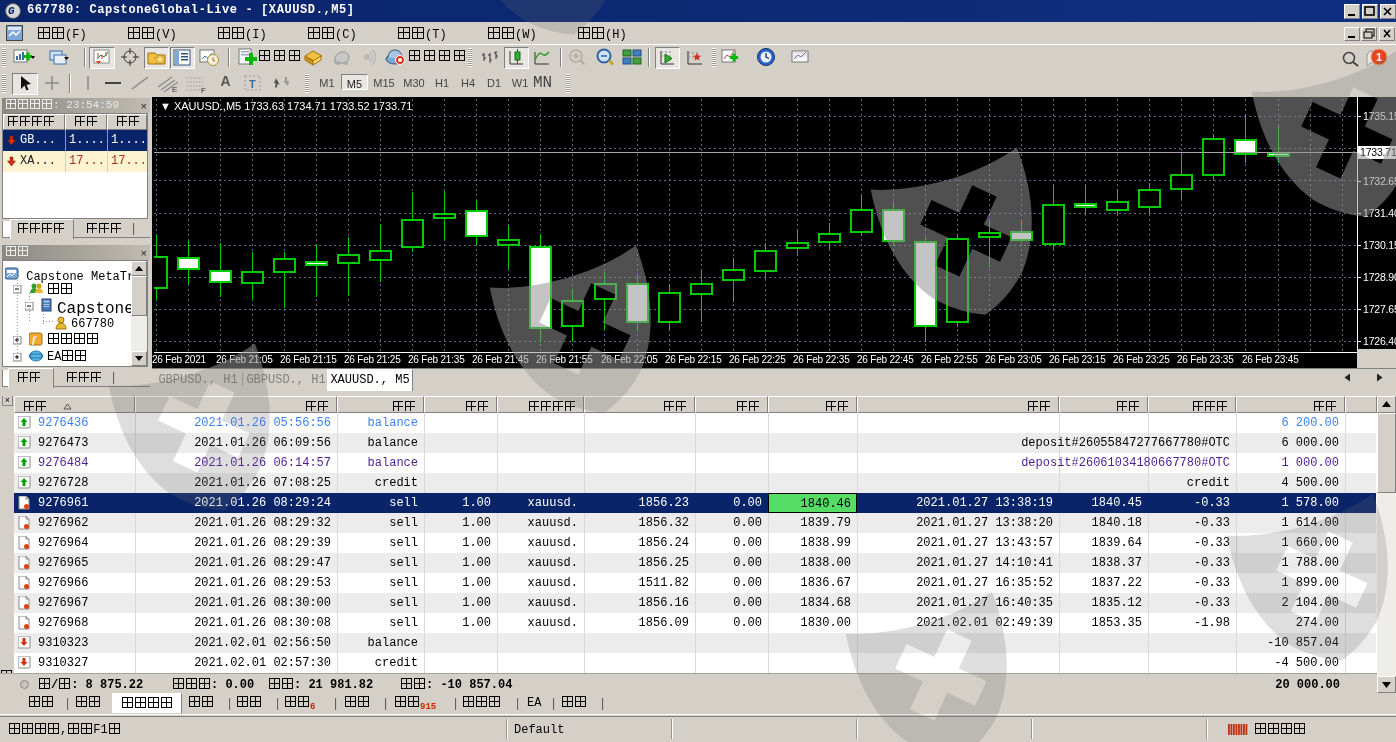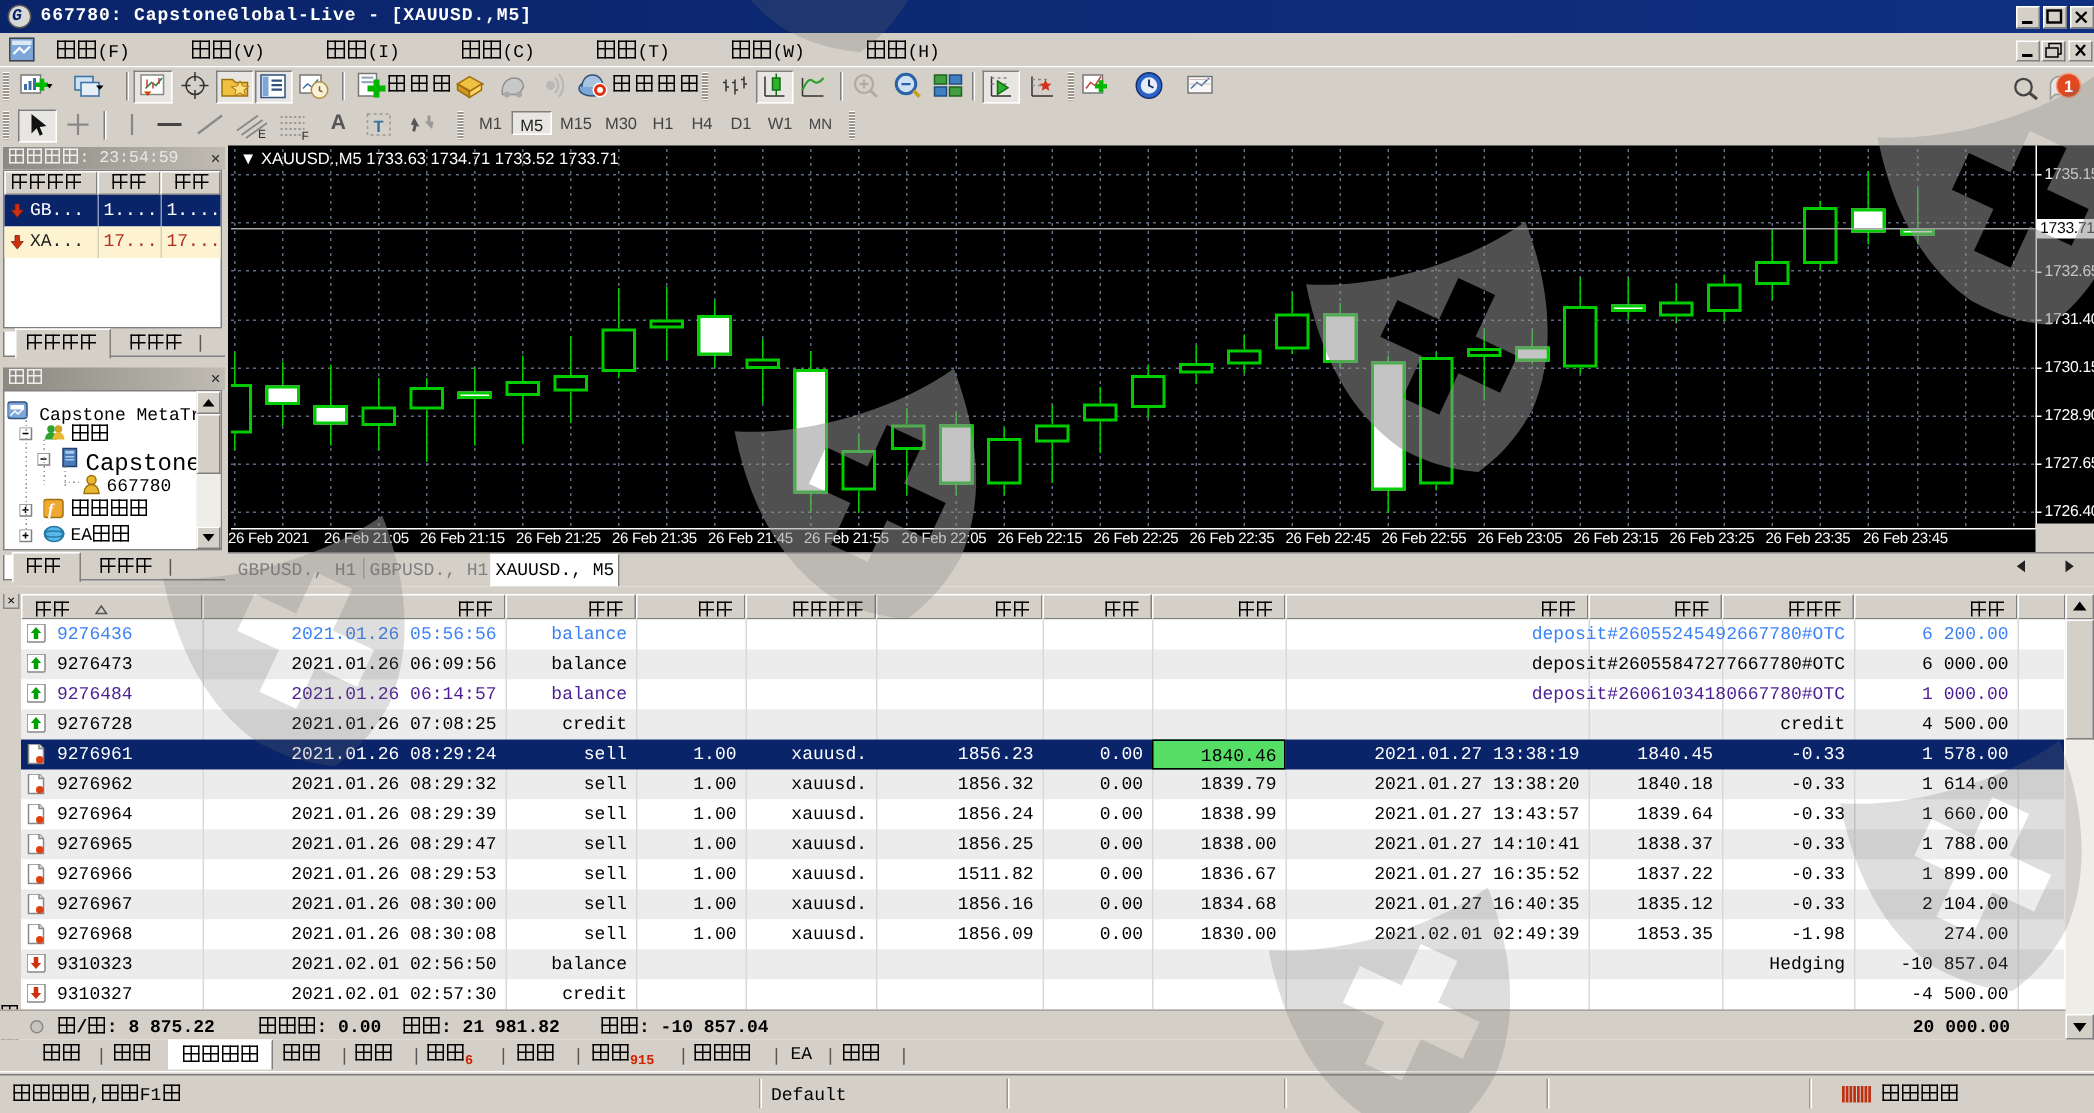--- a/index.html
+++ b/index.html
@@ -273,21 +273,21 @@
       </svg>
  <div class="abs" style="left:305px;top:3px;width:4px;height:19px;background:repeating-linear-gradient(to bottom,#fff 0 1px,#9a968e 1px 2px)"></div>
  <div class="abs" style="left:314px;top:4px;width:26px;height:18px;text-align:center;font-family:'Liberation Sans';font-size:11px;color:#444;line-height:17px">M1</div>
  <div class="abs chk" style="left:341px;top:3px;width:27px;height:16px;text-align:center;font-family:'Liberation Sans';font-size:11px;color:#222;line-height:18px">M5</div>
  <div class="abs" style="left:369px;top:4px;width:30px;height:18px;text-align:center;font-family:'Liberation Sans';font-size:11px;color:#444;line-height:17px">M15</div>
  <div class="abs" style="left:399px;top:4px;width:30px;height:18px;text-align:center;font-family:'Liberation Sans';font-size:11px;color:#444;line-height:17px">M30</div>
  <div class="abs" style="left:429px;top:4px;width:26px;height:18px;text-align:center;font-family:'Liberation Sans';font-size:11px;color:#444;line-height:17px">H1</div>
  <div class="abs" style="left:455px;top:4px;width:26px;height:18px;text-align:center;font-family:'Liberation Sans';font-size:11px;color:#444;line-height:17px">H4</div>
  <div class="abs" style="left:481px;top:4px;width:26px;height:18px;text-align:center;font-family:'Liberation Sans';font-size:11px;color:#444;line-height:17px">D1</div>
  <div class="abs" style="left:507px;top:4px;width:26px;height:18px;text-align:center;font-family:'Liberation Sans';font-size:11px;color:#444;line-height:17px">W1</div>
- <div class="abs" style="left:533px;top:4px;width:28px;height:18px;text-align:center;font-family:Liberation Sans, sans-serif;font-size:10px;color:#444;line-height:17px">MN</div>
+ <div class="abs" style="left:533px;top:4px;width:28px;height:18px;font-family:Liberation Mono, monospace;font-size:16px;color:#444;line-height:17px">MN</div>
  <div class="abs" style="left:566px;top:3px;width:4px;height:19px;background:repeating-linear-gradient(to bottom,#fff 0 1px,#9a968e 1px 2px)"></div>
 </div>
 <div id="leftpanels" class="abs" style="left:0;top:97px;width:152px;height:293px;background:#d4d0c8">
 
  <div class="abs cap" style="left:2px;top:1px;width:148px;height:15px;line-height:15px">
    <span style="margin-left:3px"><i class="cs"></i><i class="cs"></i><i class="cs"></i><i class="cs"></i></span><span style="color:#e8e8e6;font-size:11px">: 23:54:59</span>
    <span class="abs" style="right:3px;top:1px;color:#222;font-family:'Liberation Sans';font-size:11px">×</span>
  </div>
 
  <div class="abs" style="left:2px;top:16px;width:146px;height:106px;background:#fff;border:1px solid #808080;border-top-color:#808080">
@@ -642,21 +642,20 @@
       <div class="abs" style="left:1236px;top:22px;width:1px;height:260px;background:#d9d9d9"></div>
       <div class="abs" style="left:1345px;top:22px;width:1px;height:260px;background:#d9d9d9"></div>
 <div class="trow" style="top:22px;color:#3b82f6">
         <span class="abs" style="left:4px;top:3px"><svg width="13" height="13">
             <rect x="0" y="0" width="12" height="12" rx="1" fill="#fff" stroke="#888"></rect>
             <path d="M6 2 L9.5 6 H7.5 V10 H4.5 V6 H2.5 z" fill="#00a000"></path>
           </svg></span>
         <span class="cell" style="left:24px">9276436</span>
         <span class="cell r" style="left:121px;width:196px">2021.01.26 05:56:56</span>
         <span class="cell r" style="left:323px;width:81px">balance</span>
-        <span class="cell r" style="left:843px;width:373px">deposit#26055245492667780#OTC</span>
         <span class="cell r" style="left:1222px;width:103px">6 200.00</span>
       </div>
 <div class="trow" style="top:42px;color:#000">
         <span class="abs" style="left:4px;top:3px"><svg width="13" height="13">
             <rect x="0" y="0" width="12" height="12" rx="1" fill="#fff" stroke="#888"></rect>
             <path d="M6 2 L9.5 6 H7.5 V10 H4.5 V6 H2.5 z" fill="#00a000"></path>
           </svg></span>
         <span class="cell" style="left:24px">9276473</span>
         <span class="cell r" style="left:121px;width:196px">2021.01.26 06:09:56</span>
         <span class="cell r" style="left:323px;width:81px">balance</span>
@@ -819,21 +818,20 @@
         <span class="cell r" style="left:1222px;width:103px">274.00</span>
       </div>
 <div class="trow" style="top:242px;color:#000">
         <span class="abs" style="left:4px;top:3px"><svg width="13" height="13">
             <rect x="0" y="0" width="12" height="12" rx="1" fill="#fff" stroke="#888"></rect>
             <path d="M6 10 L2.5 6 H4.5 V2 H7.5 V6 H9.5 z" fill="#d03010"></path>
           </svg></span>
         <span class="cell" style="left:24px">9310323</span>
         <span class="cell r" style="left:121px;width:196px">2021.02.01 02:56:50</span>
         <span class="cell r" style="left:323px;width:81px">balance</span>
-        <span class="cell r" style="left:843px;width:373px">Hedging</span>
         <span class="cell r" style="left:1222px;width:103px">-10 857.04</span>
       </div>
 <div class="trow" style="top:262px;color:#000">
         <span class="abs" style="left:4px;top:3px"><svg width="13" height="13">
             <rect x="0" y="0" width="12" height="12" rx="1" fill="#fff" stroke="#888"></rect>
             <path d="M6 10 L2.5 6 H4.5 V2 H7.5 V6 H9.5 z" fill="#d03010"></path>
           </svg></span>
         <span class="cell" style="left:24px">9310327</span>
         <span class="cell r" style="left:121px;width:196px">2021.02.01 02:57:30</span>
         <span class="cell r" style="left:323px;width:81px">credit</span>

